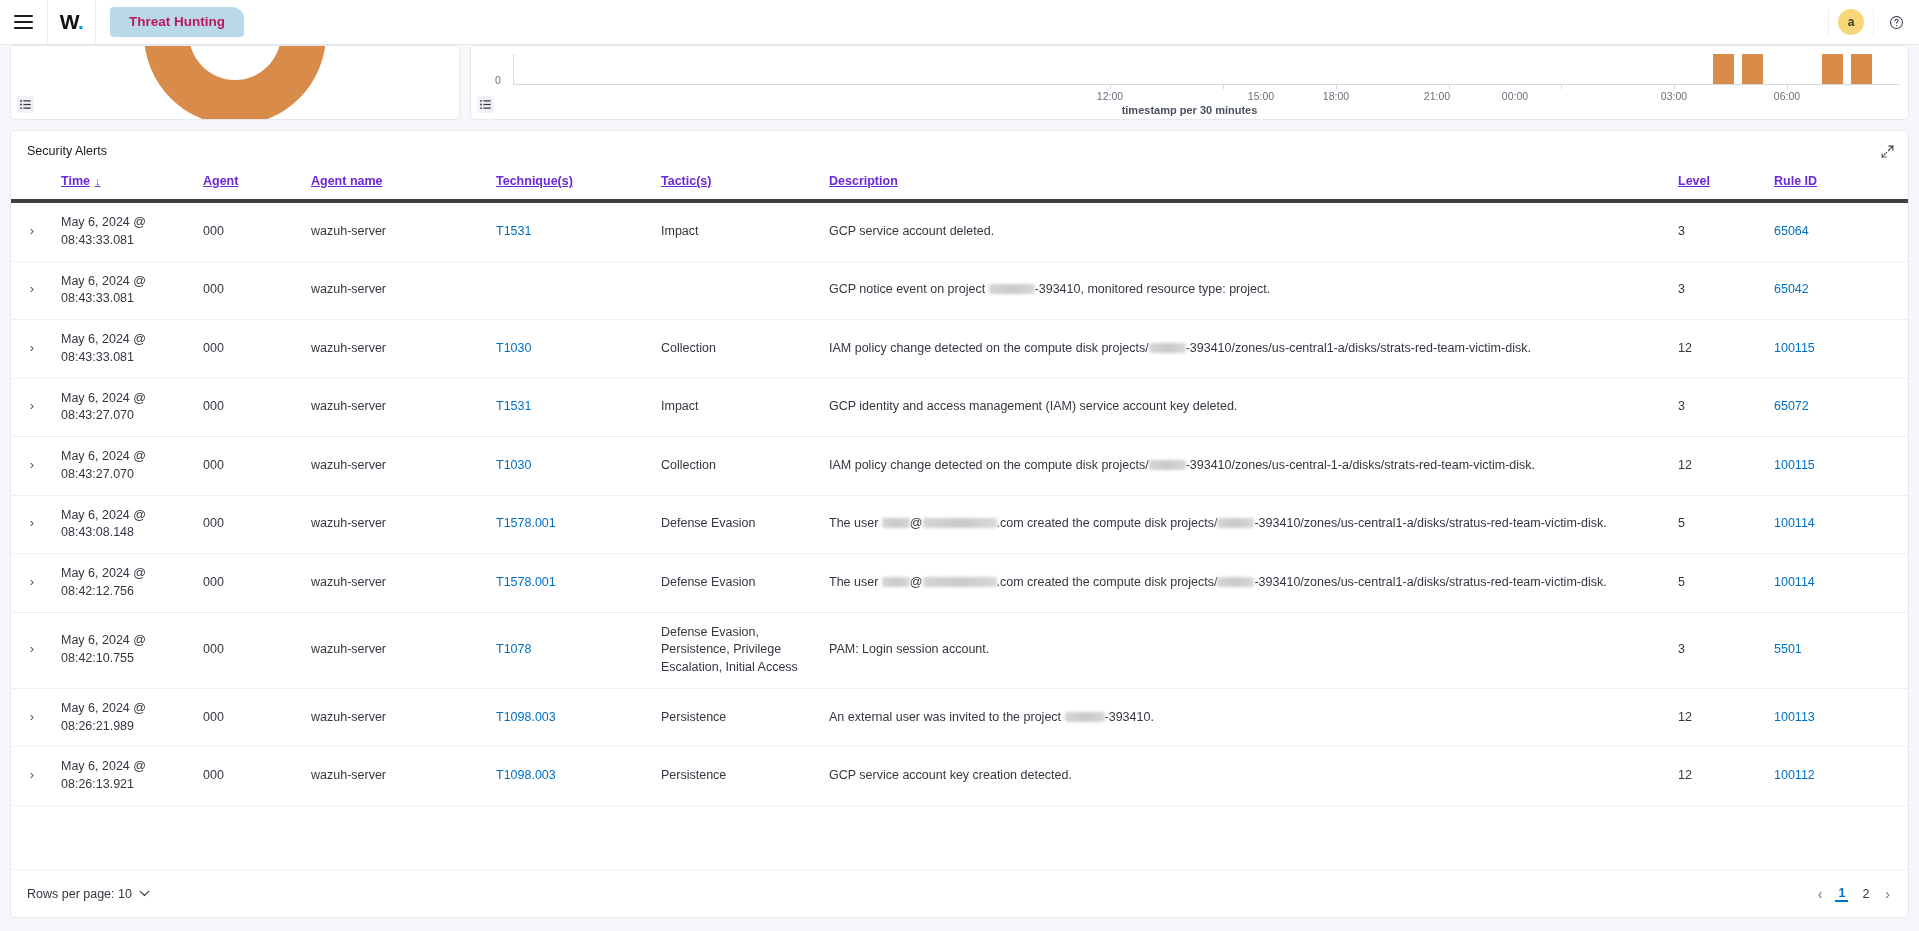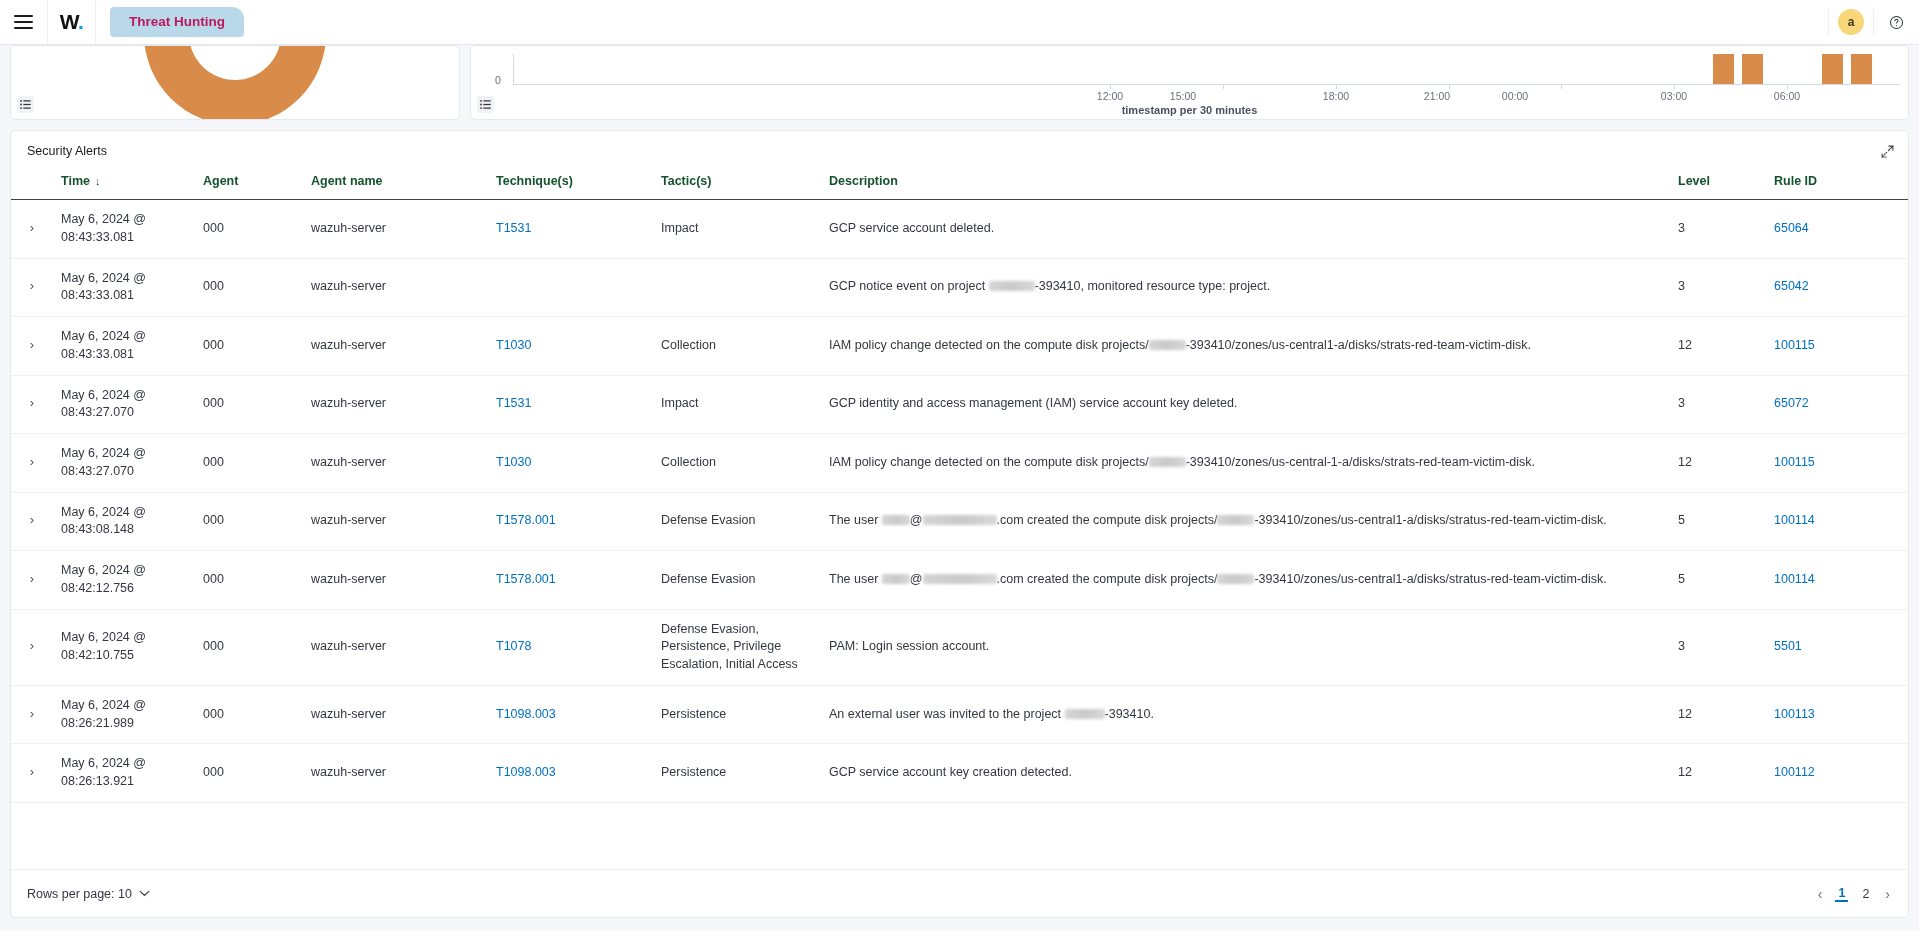--- a/index.html
+++ b/index.html
@@ -92,23 +92,23 @@
     background: #fff; border: 1px solid #e5e8ee; border-radius: 5px;
     height: 788px; position: relative; overflow: hidden;
     display: flex; flex-direction: column;
   }
   .card-title { font-size: 12.5px; font-weight: 400; padding: 13px 0 0 16px; color: #1a1c21; }
   .expand-btn { position: absolute; right: 14px; top: 13px; cursor: pointer; }
 
   .table-scroll { flex: 1; overflow: hidden; }
   table { width: 100%; border-collapse: collapse; table-layout: fixed; }
   thead th {
-    font-size: 12.5px; font-weight: 700; color: #14532d;
+    font-size: 12.5px; font-weight: 700; color: #6d28d9;
     text-align: left; padding: 16px 8px 11px 8px;
-    border-bottom: 1px solid #404040; white-space: nowrap;
+    border-bottom: 4px solid #404040; white-space: nowrap; text-decoration: underline;
   }
   tbody td {
     font-size: 12.5px; color: #343741;
     padding: 11px 8px; vertical-align: middle;
     border-bottom: 1px solid #eef0f4; line-height: 1.42;
   }
   .c-exp   { width: 42px;  text-align: center; }
   .c-time  { width: 142px; }
   .c-agent { width: 108px; }
   .c-aname { width: 185px; }
@@ -210,21 +210,21 @@
 
       <div class="tick" style="left:639px;"></div>
       <div class="tick" style="left:752px;"></div>
       <div class="tick" style="left:865px;"></div>
       <div class="tick" style="left:978px;"></div>
       <div class="tick" style="left:1090px;"></div>
       <div class="tick" style="left:1203px;"></div>
       <div class="tick" style="left:1316px;"></div>
 
       <div class="tick-label" style="left:639px;">12:00</div>
-      <div class="tick-label" style="left:712px;">15:00</div>
+      <div class="tick-label" style="left:790px;">15:00</div>
       <div class="tick-label" style="left:865px;">18:00</div>
       <div class="tick-label" style="left:966px;">21:00</div>
       <div class="tick-label" style="left:1044px;">00:00</div>
       <div class="tick-label" style="left:1203px;">03:00</div>
       <div class="tick-label" style="left:1316px;">06:00</div>
 
       <div class="x-title">timestamp per 30 minutes</div>
     </div>
     <div class="legend-btn">
       <svg width="11" height="9" viewBox="0 0 12 10" fill="#343741">

